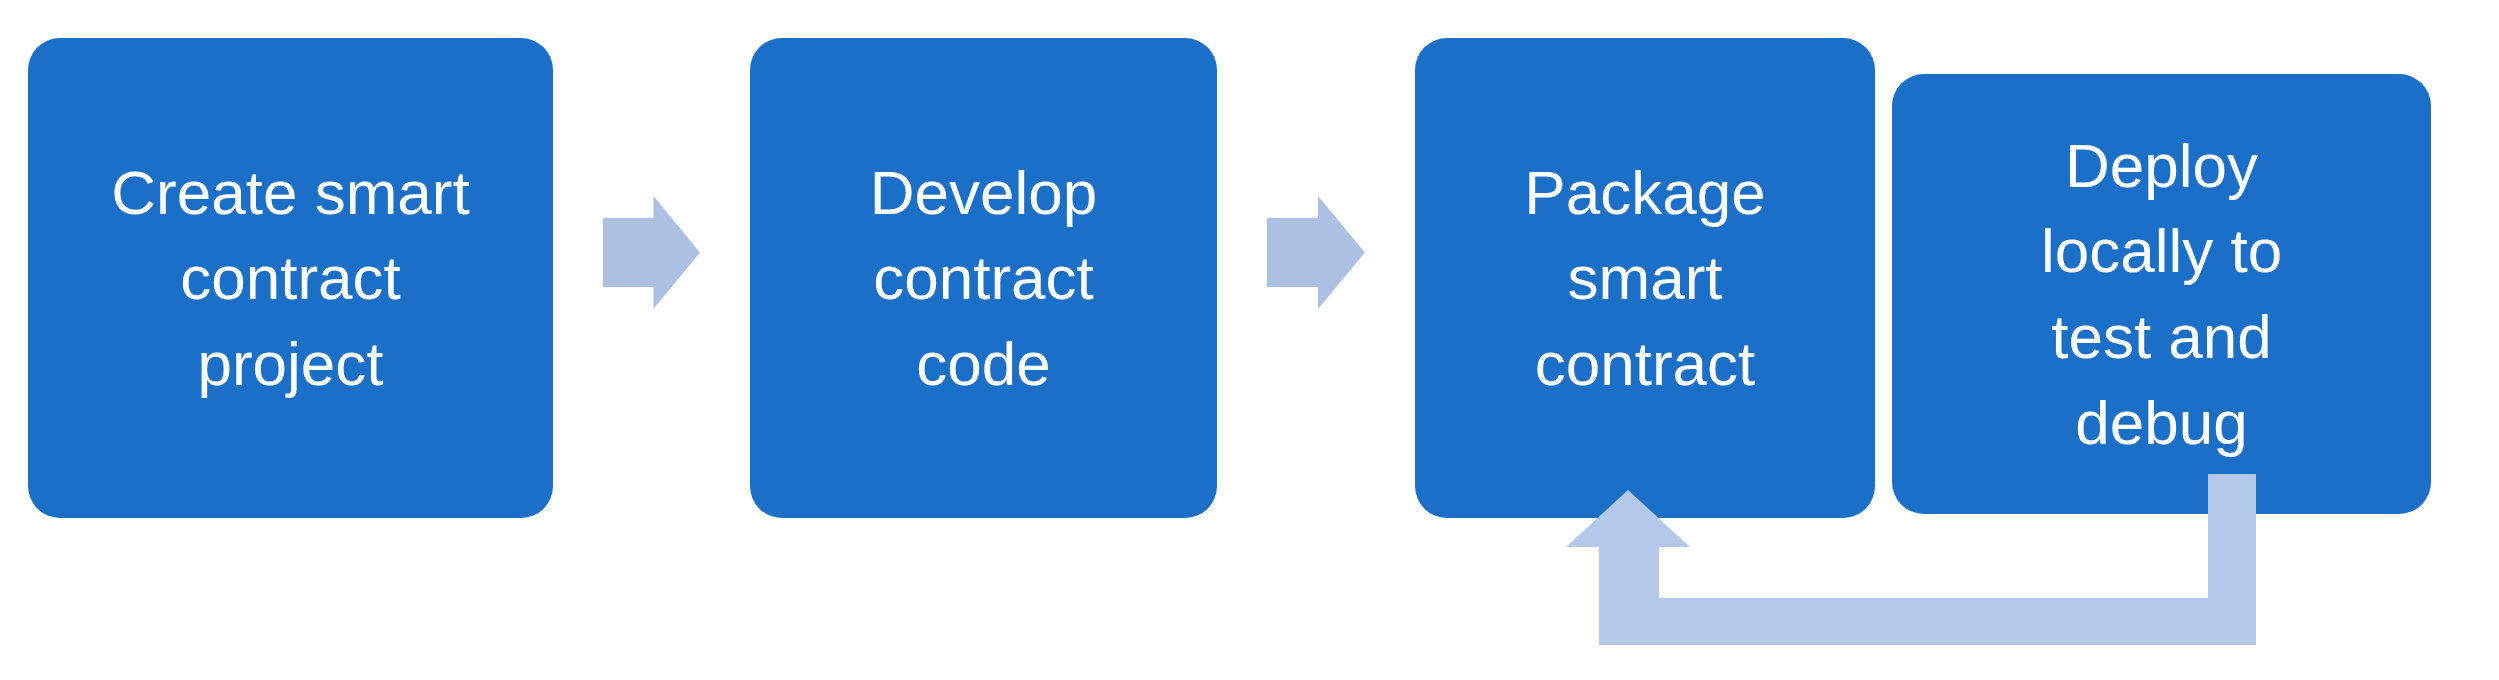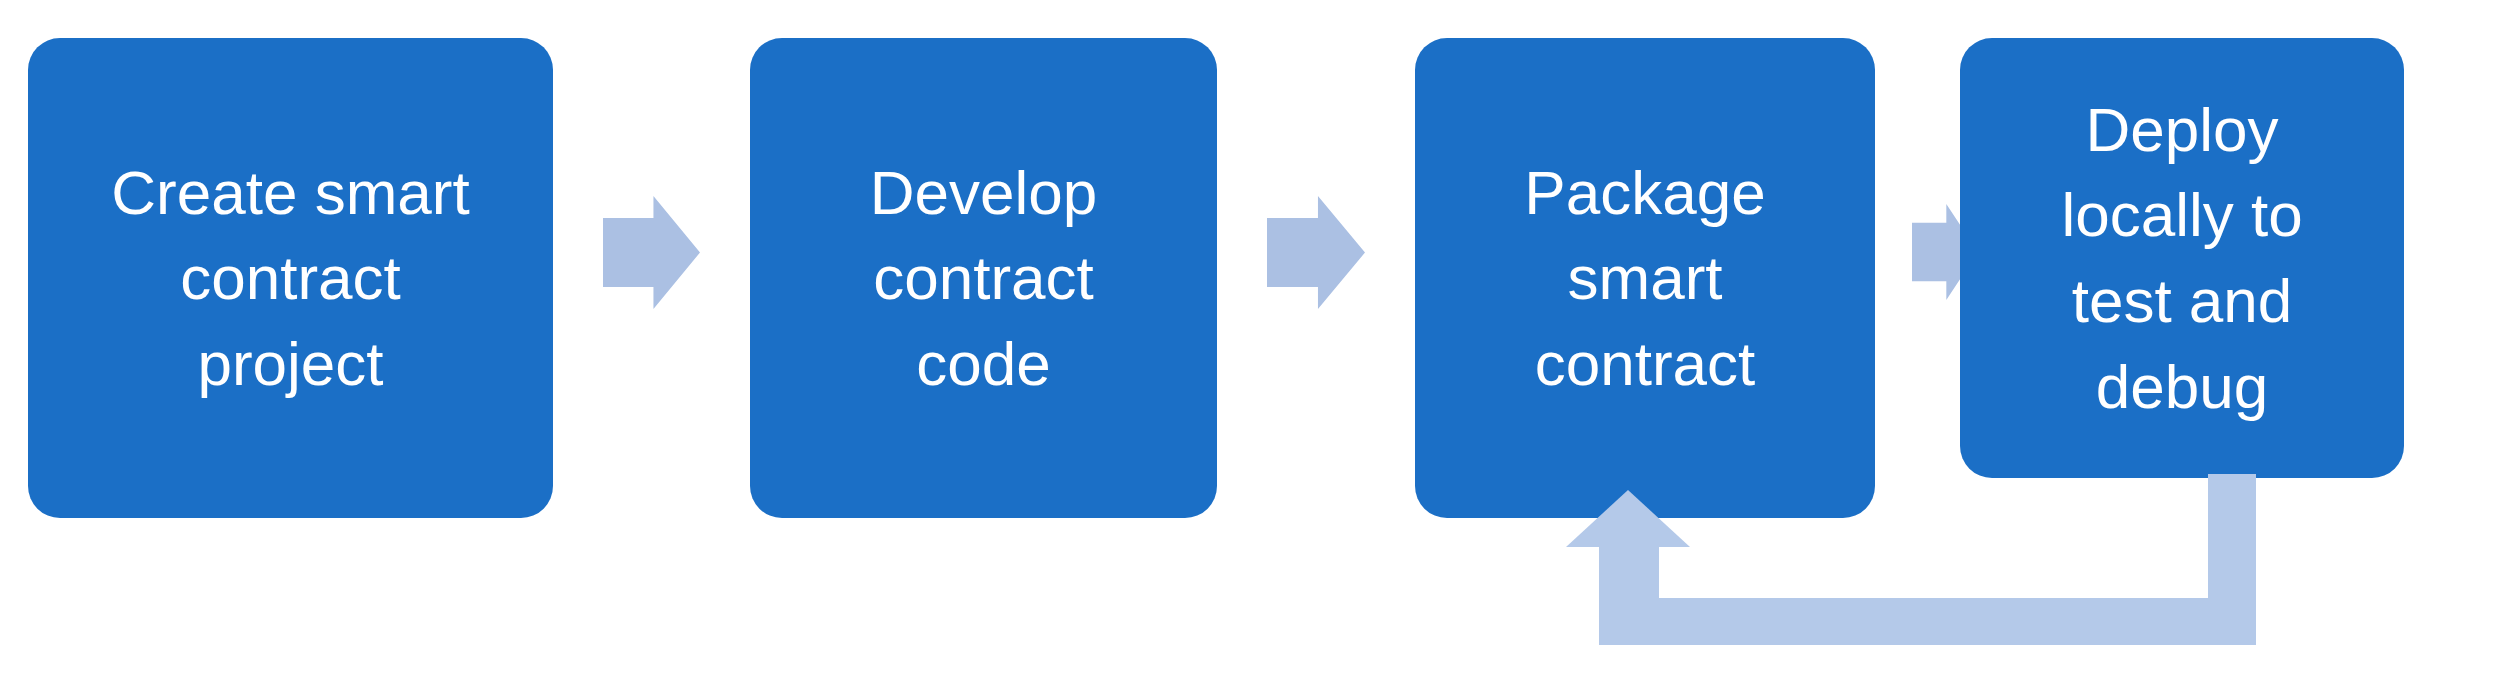--- a/index.html
+++ b/index.html
@@ -27,21 +27,21 @@
     color: var(--box-text, #ffffff);
     font-size: 62px;
     line-height: 1.38;
     font-weight: 400;
     text-align: center;
     white-space: pre-line;
   }
   .step-1 { left: 28px;   width: 525px; }
   .step-2 { left: 750px;  width: 467px; }
   .step-3 { left: 1415px; width: 460px; }
-  .step-4 { left: 1960px; width: 444px; height: 440px; }
+  .step-4 { left: 1892px; width: 539px; height: 440px; margin-top: 36px; }
 
   .arrow-right {
     position: absolute;
     background: var(--arrow-fill, #ABC0E3);
     clip-path: polygon(0 19.5%, 52% 19.5%, 52% 0, 100% 50%, 52% 100%, 52% 80.5%, 0 80.5%);
   }
   .arrow-1 { left: 603px;  top: 196px; width: 97px; height: 113px; }
   .arrow-2 { left: 1267px; top: 196px; width: 98px; height: 113px; }
   .arrow-3 { left: 1912px; top: 204px; width: 66px; height: 96px; }
 

